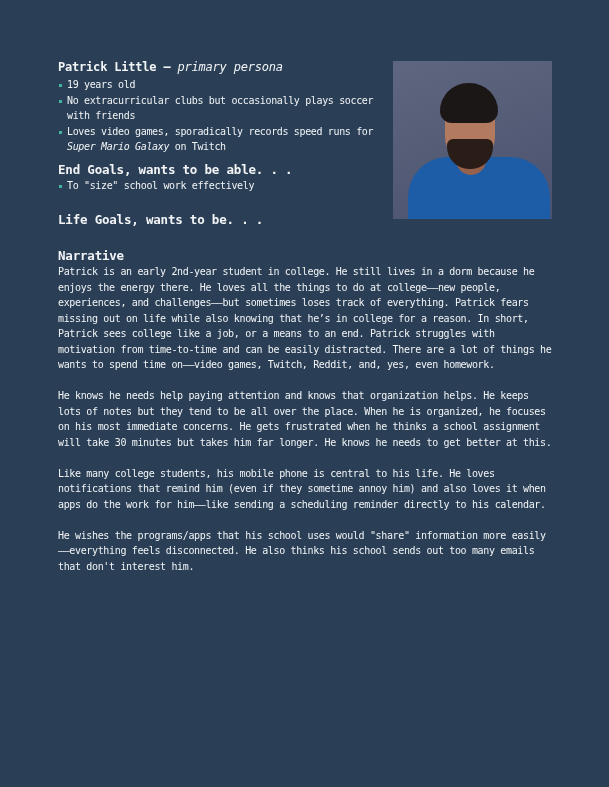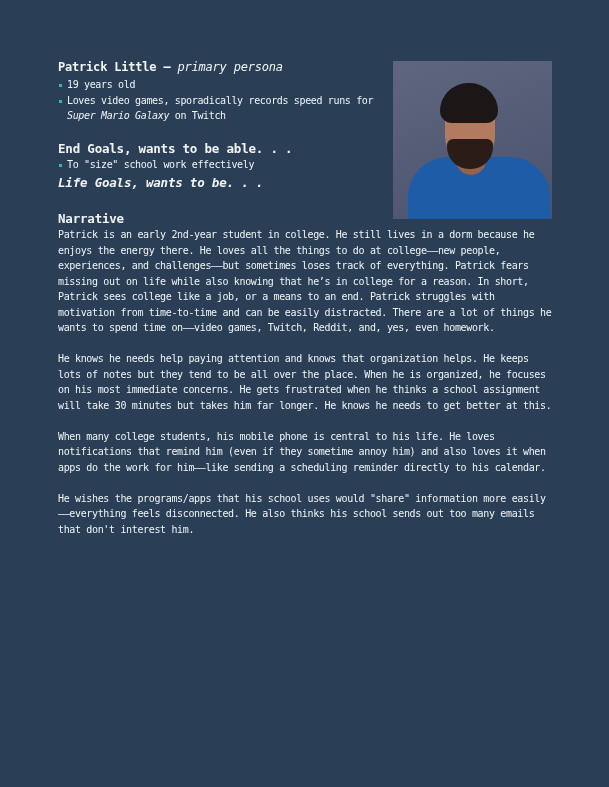--- a/index.html
+++ b/index.html
@@ -51,22 +51,22 @@
       background: #2a1d18; border-radius: 6px 6px 22px 22px;
     }
     .photo .shirt {
       position: absolute; left: 15px; top: 96px; width: 142px; height: 80px;
       background: #1d5da8; border-radius: 40px 40px 0 0;
     }
     .photo .neck {
       position: absolute; left: 63px; top: 96px; width: 30px; height: 18px;
       background: #96624b; border-radius: 0 0 15px 15px;
     }
-    .section { margin-top: 16px; }
-    .section2 { margin-top: 2px; font-style: italic; }
+    .section { margin-top: 6px; }
+    .section2 { margin-top: 18px; }
     .section3 { margin-top: 19px; }
     .para {
       font-size: 10px; line-height: 15.5px; margin: 0 0 15.5px 0;
       letter-spacing: -0.35px; width: 495px;
     }
     em { font-style: italic; text-align: right; }
   </style>
 </head>
 <body>
 
@@ -78,34 +78,35 @@
     <div class="hair"></div>
     <div class="beard"></div>
   </div>
 
   <h1 class="title">
     <span>Patrick Little</span><span> — </span><span class="sub">primary persona</span>
   </h1>
 
   <ul class="bio">
     <li>19 years old</li>
+    <li>No extracurricular clubs but occasionally plays soccer with friends</li>
     <li><span>Loves video games, sporadically records speed runs for </span><em>Super Mario Galaxy</em><span> on Twitch</span></li>
   </ul>
 
   <div class="section">
     <h2>End Goals, wants to be able. . .</h2>
     <ul>
       <li>To "size" school work effectively</li>
     </ul>
   </div>
 
   <div class="section2">
     <h2>Life Goals, wants to be. . .</h2>
   </div>
 
   <div class="section3">
     <h2>Narrative</h2>
     <p class="para">Patrick is an early 2nd-year student in college. He still lives in a dorm because he enjoys the energy there. He loves all the things to do at college——new people, experiences, and challenges——but sometimes loses track of everything. Patrick fears missing out on life while also knowing that he’s in college for a reason. In short, Patrick sees college like a job, or a means to an end. Patrick struggles with motivation from time-to-time and can be easily distracted. There are a lot of things he wants to spend time on——video games, Twitch, Reddit, and, yes, even homework.</p>
     <p class="para">He knows he needs help paying attention and knows that organization helps. He keeps lots of notes but they tend to be all over the place. When he is organized, he focuses on his most immediate concerns. He gets frustrated when he thinks a school assignment will take 30 minutes but takes him far longer. He knows he needs to get better at this.</p>
-    <p class="para">When many college students, his mobile phone is central to his life. He loves notifications that remind him (even if they sometime annoy him) and also loves it when apps do the work for him——like sending a scheduling reminder directly to his calendar.</p>
+    <p class="para">Like many college students, his mobile phone is central to his life. He loves notifications that remind him (even if they sometime annoy him) and also loves it when apps do the work for him——like sending a scheduling reminder directly to his calendar.</p>
     <p class="para">He wishes the programs/apps that his school uses would "share" information more easily——everything feels disconnected. He also thinks his school sends out too many emails that don't interest him.</p>
   </div>
 </div>
 
 </body></html>

